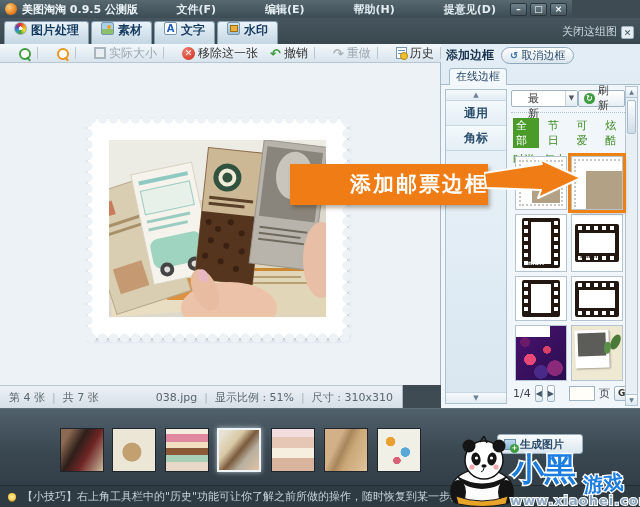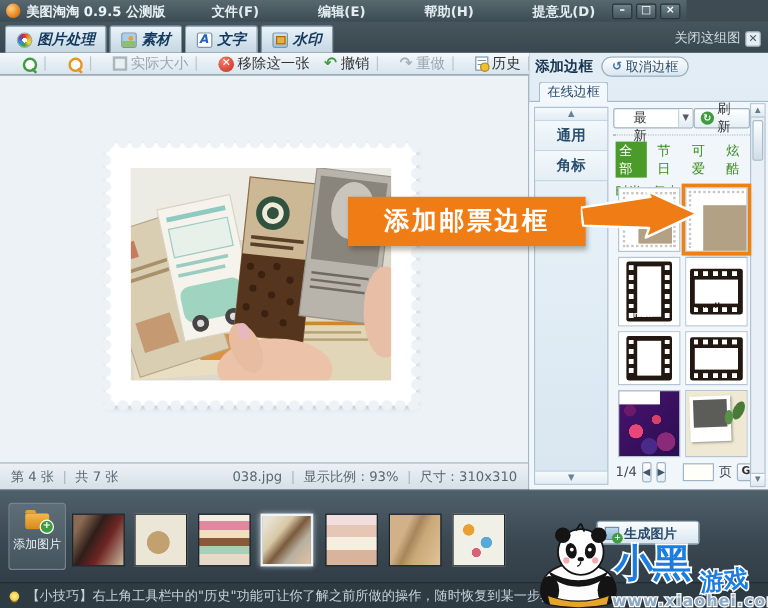--- a/index.html
+++ b/index.html
@@ -16,23 +16,23 @@
   .menu { margin-left:auto; display:flex; gap:16px; margin-right:14px; color:#e2ecf1; }
   .menu span { cursor:default;margin-left:33px; }
   .winbtns { display:flex; gap:3px; }
   .winbtn { width:17px; height:13px; background:linear-gradient(#6e828c,#46565e);
     border:1px solid #2a363c; border-radius:2px; color:#fff; font-size:9px; line-height:10px;
     text-align:center; font-weight:bold; }
 
   
   .tabbar { position:absolute; left:0; top:18px; width:640px; height:26px;
     background:linear-gradient(#47565e,#39474f); display:flex; align-items:flex-end; padding-left:4px; }
-  .tab { height:23px; margin-right:2px; padding:0 9px; display:flex; align-items:center; gap:4px;
+  .tab { height:23px; margin-right:2px; padding:0 9px; display:flex; gap:4px;
     background:linear-gradient(#eaf3f9,#c3d6e2); border:1px solid #86a0b1; border-bottom:none;
-    border-radius:3px 3px 0 0; color:#14395e; font-weight:bold; font-size:12px;font-style:italic; }
+    border-radius:3px 3px 0 0; color:#14395e; font-weight:bold; font-size:12px; }
   .tab.active { height:25px; background:linear-gradient(#ffffff,#edf4f9); }
   .ticon { width:13px; height:13px; border-radius:2px; position:relative; flex:none; }
   .ticon.palette { border-radius:50%;
     background:radial-gradient(circle at 50% 50%, #fff 0 2px, transparent 2px),
     conic-gradient(#e83030,#f0a020,#f0e030,#48a030,#2898d8,#7040b0,#e83030); border:1px solid #9aa; }
   .ticon.material { background:linear-gradient(#a8d0ec 55%, #8cc06a 55%); border:1px solid #7a96aa; }
   .ticon.material::after { content:""; position:absolute; right:2px; top:2px; width:4px; height:4px;
     border-radius:50%; background:#f0a020; }
   .ticon.text { background:#fff; border:1px solid #7a96aa; color:#2060c0; font-size:10px;
     font-weight:bold; line-height:11px; text-align:center; }
@@ -86,26 +86,26 @@
   .sc.b { left:-2px; right:-2px; bottom:-5px; height:10px;
     background:radial-gradient(circle 4.6px at 5.5px 5px, #edf2f7 4.4px, transparent 4.8px) 0 0/11px 10px repeat-x; }
   .sc.l { top:-2px; bottom:-2px; left:-5px; width:10px;
     background:radial-gradient(circle 4.6px at 5px 5.5px, #edf2f7 4.4px, transparent 4.8px) 0 0/10px 11px repeat-y; }
   .sc.r { top:-2px; bottom:-2px; right:-5px; width:10px;
     background:radial-gradient(circle 4.6px at 5px 5.5px, #edf2f7 4.4px, transparent 4.8px) 0 0/10px 11px repeat-y; }
   .photo { position:absolute; left:21px; top:21px; right:21px; bottom:21px; overflow:hidden; background:#e4e0d6; }
 
   
   .callout { position:absolute; left:290px; top:164px; width:198px; height:41px; background:#ef7c14;
-    color:#fff; font-size:21px; font-weight:bold; letter-spacing:2px; text-align:center; line-height:41px;
+    color:#fff; font-size:21px; font-weight:bold; letter-spacing:2px; text-align:right; line-height:41px;
     box-shadow:2px 3px 4px rgba(60,40,10,.35); z-index:20; }
   .arrow-svg { position:absolute; left:484px; top:156px; z-index:21; }
 
   
-  .statusbar { position:absolute; left:0; top:385px; width:441px; height:23px;
+  .statusbar { position:absolute; left:0; top:385px; width:403px; height:23px;
     background:linear-gradient(#ecf1f6,#d6dfe7); border-top:1px solid #bcc8d2; border-right:1px solid #a6b8c6;
     display:flex; align-items:center; padding:0 9px; font-size:11px; color:#5a6670; }
   .statusbar .grp { display:flex; gap:7px; align-items:center; }
   .statusbar .right { margin-left:auto; }
   .ssep { color:#a8b4be; }
 
   
   .panel { position:absolute; left:441px; top:44px; width:199px; height:364px;
     background:linear-gradient(#e3edf5,#d3e2ee); }
   .panel-header { height:23px; display:flex; align-items:center; padding:0 5px; gap:7px; }
@@ -408,21 +408,21 @@
 
   <div class="statusbar">
     <div class="grp">
       <span>第 4 张</span>
       <span class="ssep">|</span>
       <span>共 7 张</span>
     </div>
     <div class="grp right">
       <span>038.jpg</span>
       <span class="ssep">|</span>
-      <span>显示比例 : 93%</span>
+      <span>显示比例 : 51%</span>
       <span class="ssep">|</span>
       <span>尺寸 : 310x310</span>
     </div>
   </div>
 
   <div class="panel">
     <div class="panel-header">
       <span class="panel-title">添加边框</span>
       <div class="cancel-pill">
         <span class="pill-ico">↺</span>
@@ -534,24 +534,20 @@
       </div>
     </div>
   </div>
 
   <div class="callout">添加邮票边框</div>
   <svg class="arrow-svg" width="100" height="48" viewBox="0 0 100 48">
     <polygon points="0,17 58,8 55,3 97,22 54,42 57,34 2,32" fill="#ef7c14" stroke="#ffffff" stroke-width="2" stroke-linejoin="round"></polygon>
   </svg>
 
   <div class="bstrip">
-    <div class="add-btn">
-      <div class="folder"></div>
-      <div>添加图片</div>
-    </div>
     <div class="pthumb ph1"></div>
     <div class="pthumb ph2"></div>
     <div class="pthumb ph3"></div>
     <div class="pthumb ph4 selected"></div>
     <div class="pthumb ph5"></div>
     <div class="pthumb ph6"></div>
     <div class="pthumb ph7"></div>
     <div class="gen-btn">
       <span class="gen-ico"></span>
       <span>生成图片</span>

